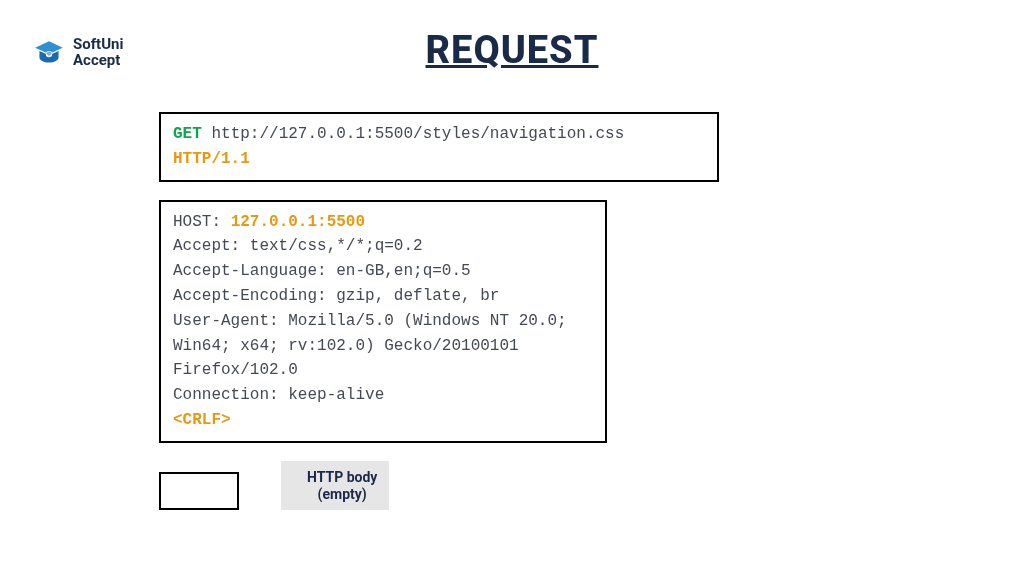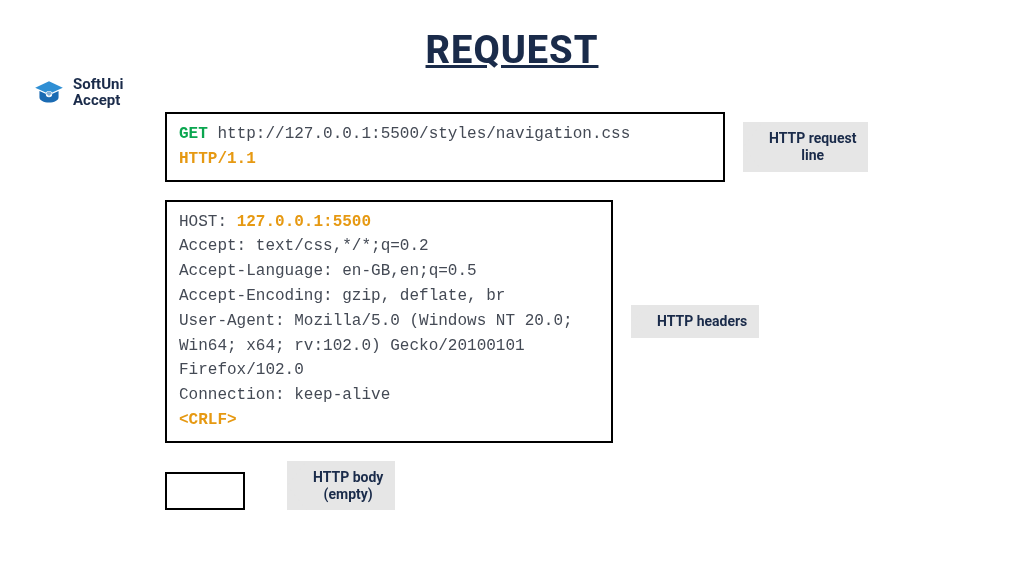--- a/index.html
+++ b/index.html
@@ -12,42 +12,41 @@
       overflow: hidden;
     }
 
     .logo {
       position: absolute;
       top: 36px;
       left: 32px;
       display: flex;
       align-items: center;
       gap: 7px;
-      margin-top: 40px;
     }
     .logo-svg { width: 34px; height: 34px; flex-shrink: 0; }
     .logo-text { font-size: 15px; font-weight: 700; color: #1a2b4a; line-height: 1.05; }
 
     .title {
       position: absolute;
       top: 28px;
       left: 0;
       width: 100%;
       text-align: center;
       font-size: 38px;
       font-weight: 800;
       letter-spacing: 1px;
       color: #1a2b4a;
       text-decoration: underline;
     }
 
     .diagram {
       position: absolute;
       top: 112px;
-      left: 165px;
+      left: 159px;
       width: 720px;
     }
 
     .row { display: flex; align-items: center; gap: 18px; margin-bottom: 18px; }
 
     .code-box {
       border: 2px solid #000;
       background: #fff;
       padding: 8px 12px;
       font-family: "Courier New", Courier, monospace;
@@ -119,57 +118,36 @@
 <div class="diagram">
 
   <div class="row">
     <div class="code-box request-line-box">
       <span class="green">GET</span>
       <span> </span>
       <span class="url">http://127.0.0.1:5500/styles/navigation.css</span>
       <span> </span>
       <span class="orange">HTTP/1.1</span>
     </div>
-    <div class="label-right">
-      <div class="arrow-box">
-        <div class="tip-dyn-left">
-          <svg class="tip-svg" viewBox="0 0 20 44" preserveAspectRatio="none" style="width:20px;">
-              <polygon points="20,0 0,22 20,44" fill="#e6e6e6"></polygon>
-            </svg>
-        </div>
-        <div class="label-text">HTTP request
-line</div>
-      </div>
-    </div>
   </div>
 
   <div class="row">
     <div class="code-box headers-box">
       <div>
         <span>HOST:</span>
         <span> </span>
         <span class="orange">127.0.0.1:5500</span>
       </div>
       <div>Accept: text/css,*/*;q=0.2</div>
       <div>Accept-Language: en-GB,en;q=0.5</div>
       <div>Accept-Encoding: gzip, deflate, br</div>
       <div>User-Agent: Mozilla/5.0 (Windows NT 20.0;</div>
       <div>Win64; x64; rv:102.0) Gecko/20100101 Firefox/102.0</div>
       <div>Connection: keep-alive</div>
       <div class="orange">&lt;CRLF&gt;</div>
-    </div>
-    <div class="label-right">
-      <div class="arrow-box">
-        <div class="tip-dyn-left">
-          <svg class="tip-svg" viewBox="0 0 20 36" preserveAspectRatio="none" style="width:20px;">
-              <polygon points="20,0 0,18 20,36" fill="#e6e6e6"></polygon>
-            </svg>
-        </div>
-        <div class="label-text">HTTP headers</div>
-      </div>
     </div>
   </div>
 
   <div class="row" style="align-items:flex-end;">
     <div class="code-box body-box"></div>
     <div class="label-left">
       <div class="arrow-box">
         <div class="tip-dyn-left">
           <svg class="tip-svg" viewBox="0 0 20 44" preserveAspectRatio="none" style="width:20px;">
               <polygon points="20,0 0,22 20,44" fill="#e6e6e6"></polygon>

